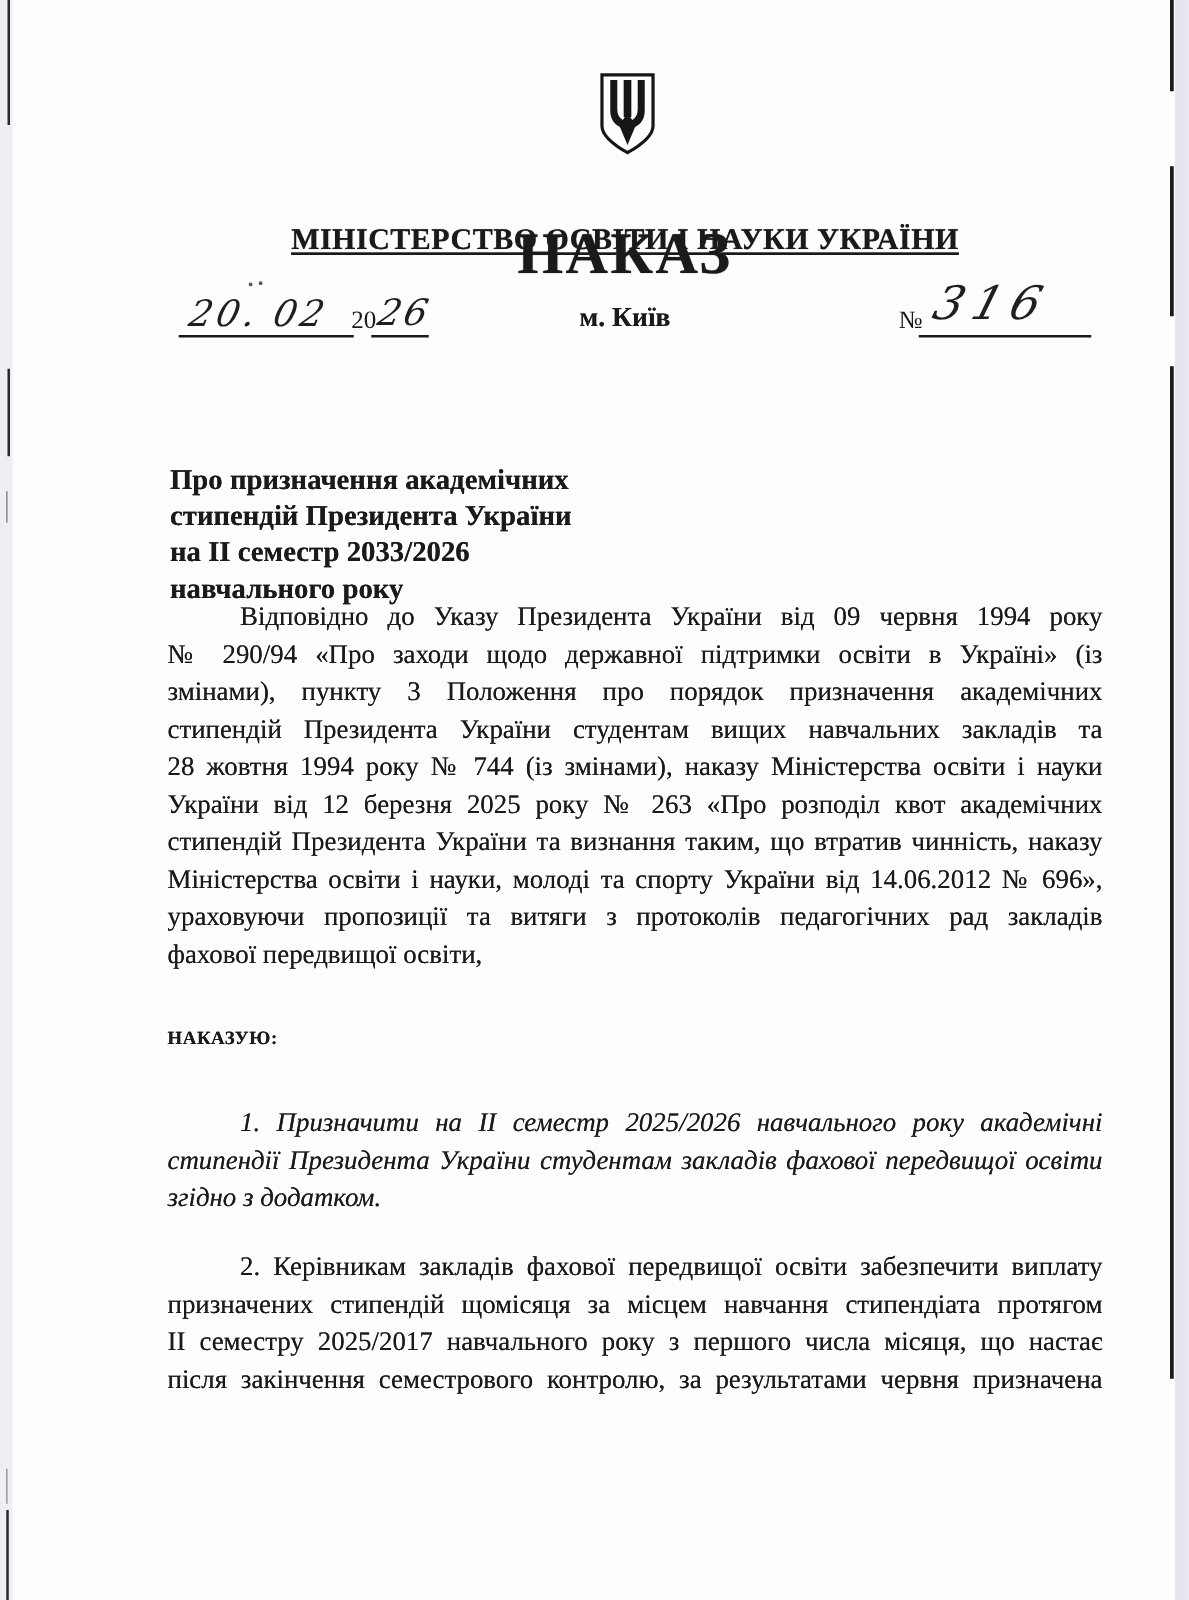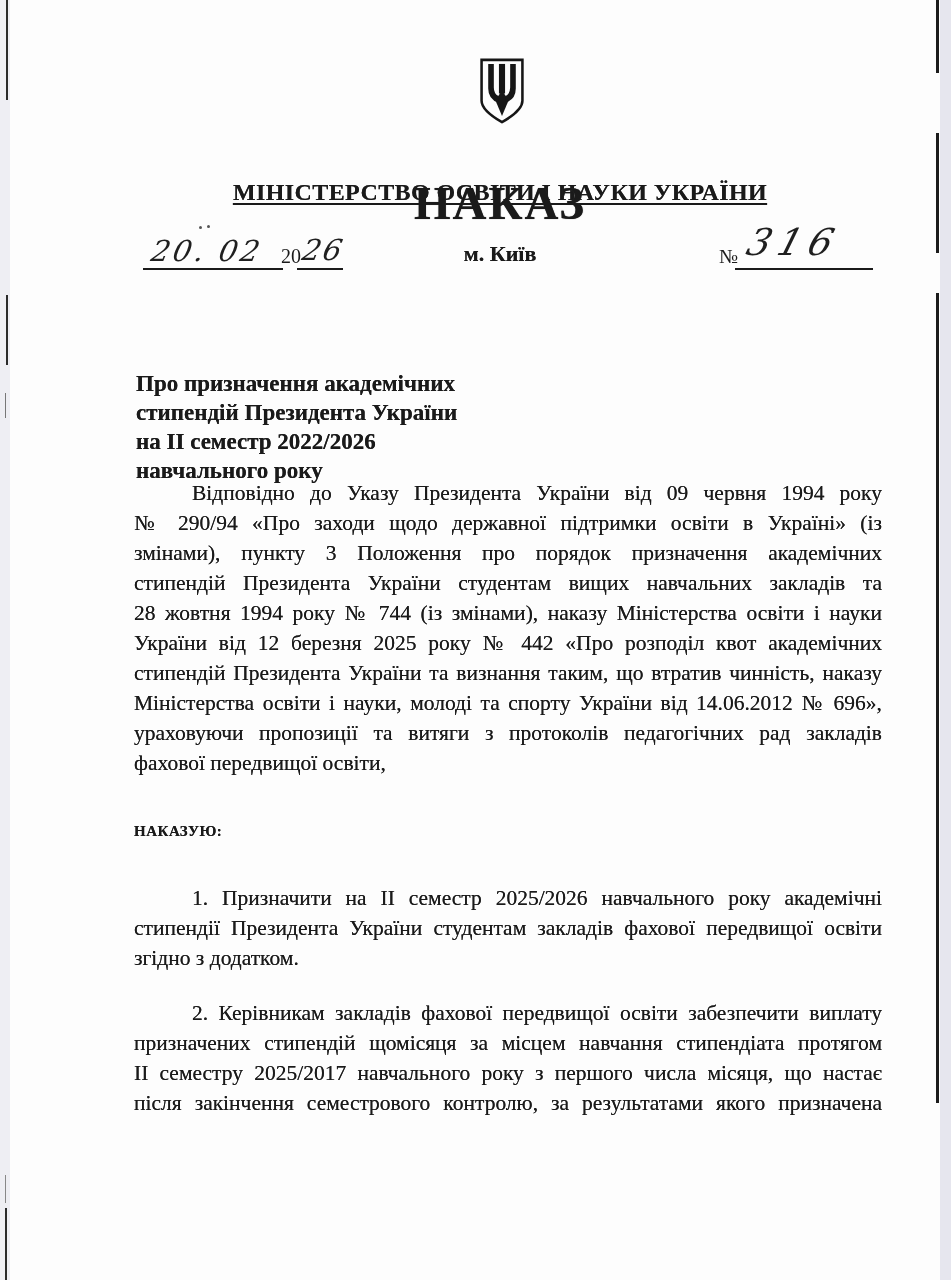--- a/index.html
+++ b/index.html
@@ -35,21 +35,21 @@
   .date-year{position:absolute;left:303px;top:233px;font-size:29px;letter-spacing:2px;transform:skewX(-12deg);}
   .num-sign{position:absolute;left:719px;top:245px;font-size:20px;}
   .num-value{position:absolute;left:748px;top:221px;font-size:37px;letter-spacing:7px;transform:skewX(-16deg);}
   .u-line{position:absolute;height:2px;background:#1b1b1b;}
   .dot{position:absolute;width:3px;height:3px;background:#555;border-radius:50%;}
   
   .subject{position:absolute;left:136px;top:336px;font-size:23px;font-weight:bold;line-height:29px;text-shadow:0 0 .5px #333;margin-top:33px;}
   
   .bodyblock{position:absolute;left:134px;width:748px;font-size:21.5px;line-height:30px;text-shadow:0 0 .5px #3a3a3a;}
   .preamble{top:478px;}
-  .item1{top:883px;}
+  .item1{top:883px;font-style:italic;}
   .item2{top:998px;}
   .jline{text-align:justify;text-align-last:justify;}
   .lastline{text-align:right;text-align-last:left;}
   .indent{padding-left:58px;}
   .nakazuyu{position:absolute;left:134px;top:823px;font-size:15px;font-weight:bold;letter-spacing:.5px;text-shadow:0 0 .5px #333;}
 </style>
 </head>
 <body>
 
 <div class="edge-strip-left"></div>
@@ -86,43 +86,43 @@
 <div class="hw date-year">26</div>
 <div class="u-line" style="left:143px;top:268px;width:140px;"></div>
 <div class="u-line" style="left:297px;top:268px;width:46px;"></div>
 <div class="num-sign">№</div>
 <div class="hw num-value">316</div>
 <div class="u-line" style="left:735px;top:268px;width:138px;"></div>
 
 <div class="subject">
   <div>Про призначення академічних</div>
   <div>стипендій Президента України</div>
-  <div>на ІІ семестр 2022/2026</div>
+  <div>на ІІ семестр 2033/2026</div>
   <div>навчального року</div>
 </div>
 
 <div class="bodyblock preamble">
   <div class="jline indent">Відповідно до Указу Президента України від 09 червня 1994 року</div>
   <div class="jline">№ 290/94 «Про заходи щодо державної підтримки освіти в Україні» (із</div>
   <div class="jline">змінами), пункту 3 Положення про порядок призначення академічних</div>
   <div class="jline">стипендій Президента України студентам вищих навчальних закладів та</div>
   <div class="jline">28 жовтня 1994 року № 744 (із змінами), наказу Міністерства освіти і науки</div>
-  <div class="jline">України від 12 березня 2025 року № 442 «Про розподіл квот академічних</div>
+  <div class="jline">України від 12 березня 2025 року № 263 «Про розподіл квот академічних</div>
   <div class="jline">стипендій Президента України та визнання таким, що втратив чинність, наказу</div>
   <div class="jline">Міністерства освіти і науки, молоді та спорту України від 14.06.2012 № 696»,</div>
   <div class="jline">ураховуючи пропозиції та витяги з протоколів педагогічних рад закладів</div>
   <div class="lastline">фахової передвищої освіти,</div>
 </div>
 
 <div class="nakazuyu">НАКАЗУЮ:</div>
 
 <div class="bodyblock item1">
   <div class="jline indent">1. Призначити на ІІ семестр 2025/2026 навчального року академічні</div>
   <div class="jline">стипендії Президента України студентам закладів фахової передвищої освіти</div>
   <div class="lastline">згідно з додатком.</div>
 </div>
 
 <div class="bodyblock item2">
   <div class="jline indent">2. Керівникам закладів фахової передвищої освіти забезпечити виплату</div>
   <div class="jline">призначених стипендій щомісяця за місцем навчання стипендіата протягом</div>
   <div class="jline">ІІ семестру 2025/2017 навчального року з першого числа місяця, що настає</div>
-  <div class="jline">після закінчення семестрового контролю, за результатами якого призначена</div>
+  <div class="jline">після закінчення семестрового контролю, за результатами червня призначена</div>
 </div>
 
 </body></html>

